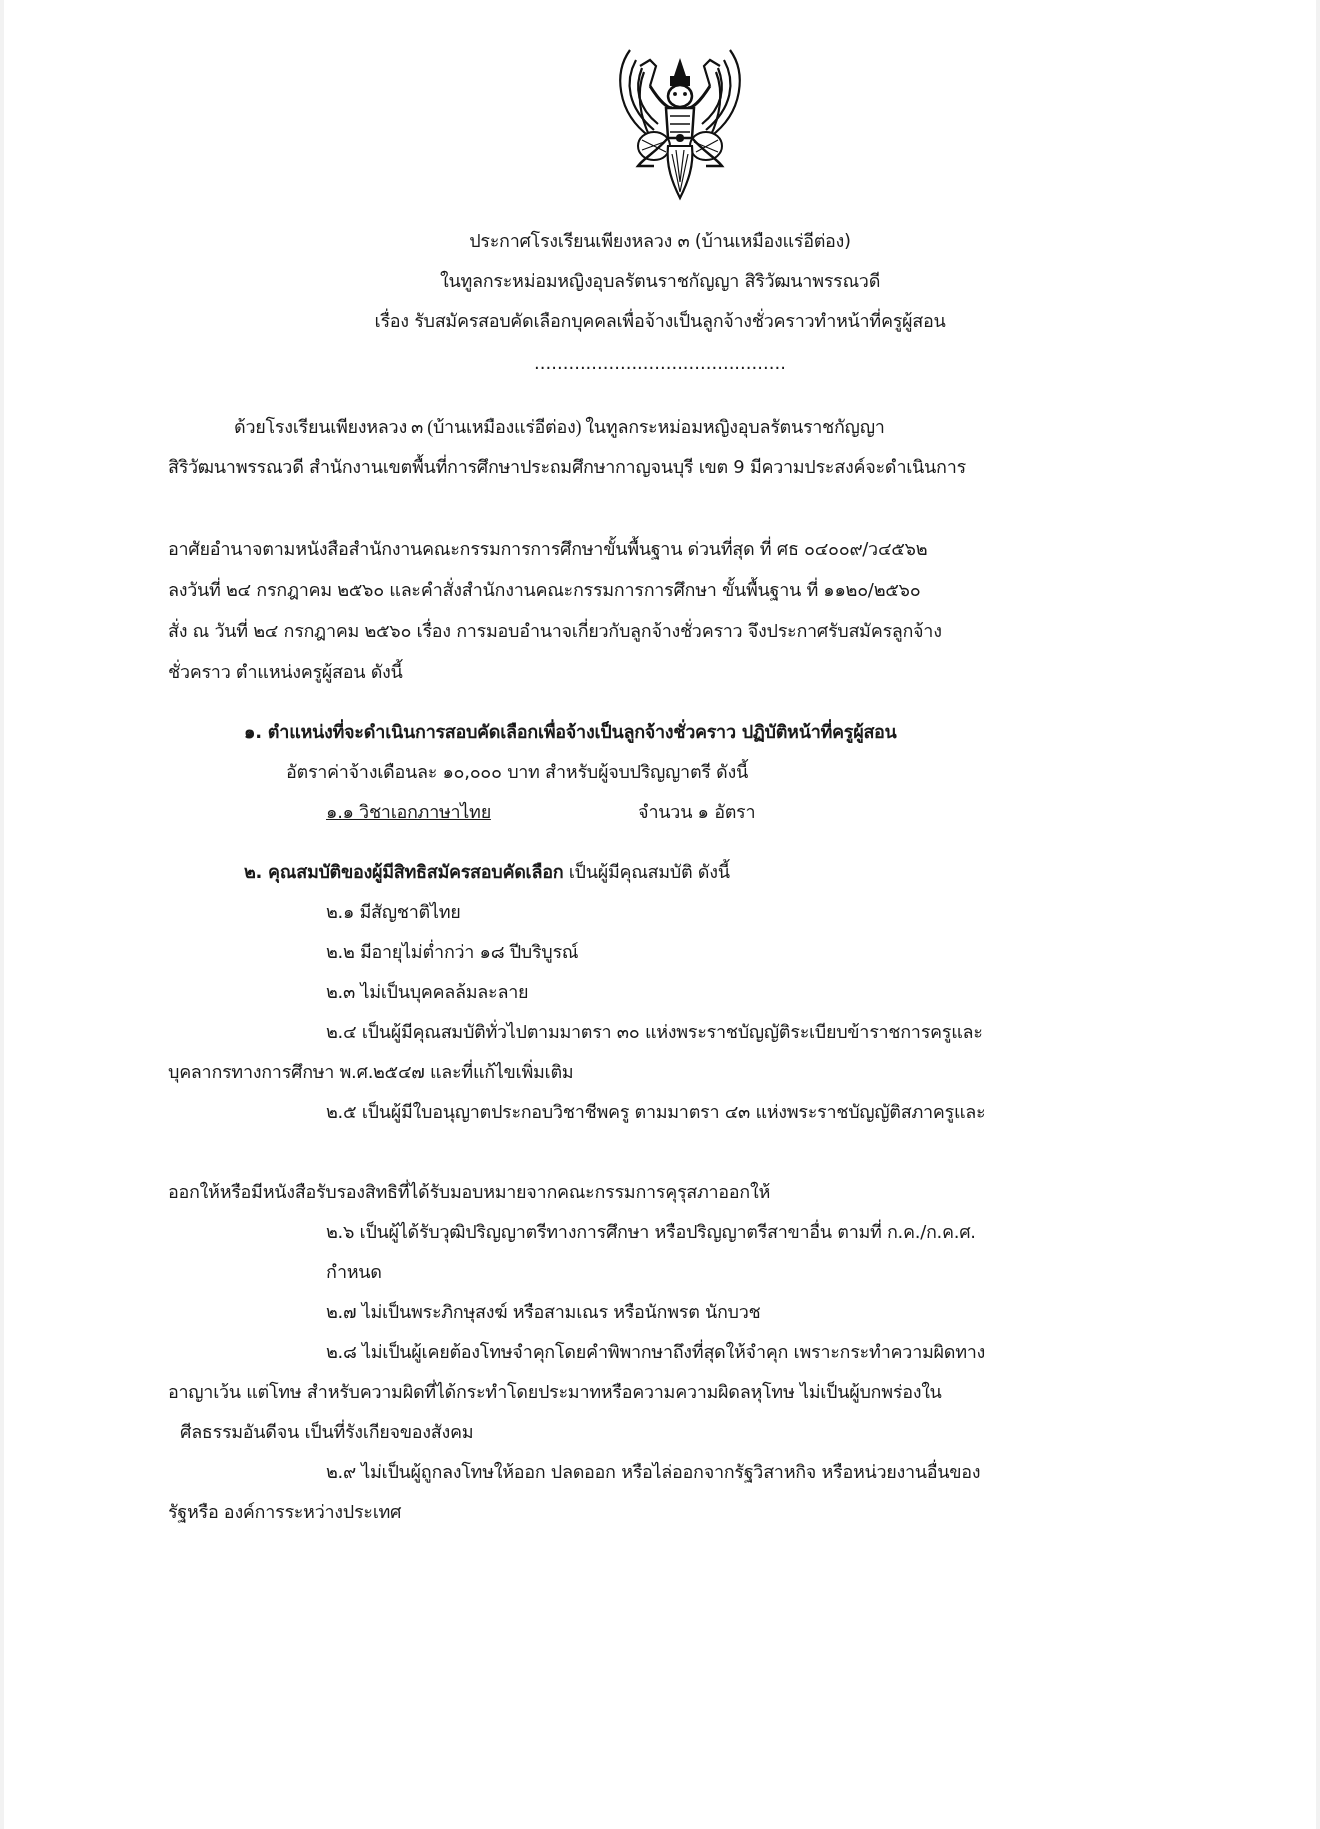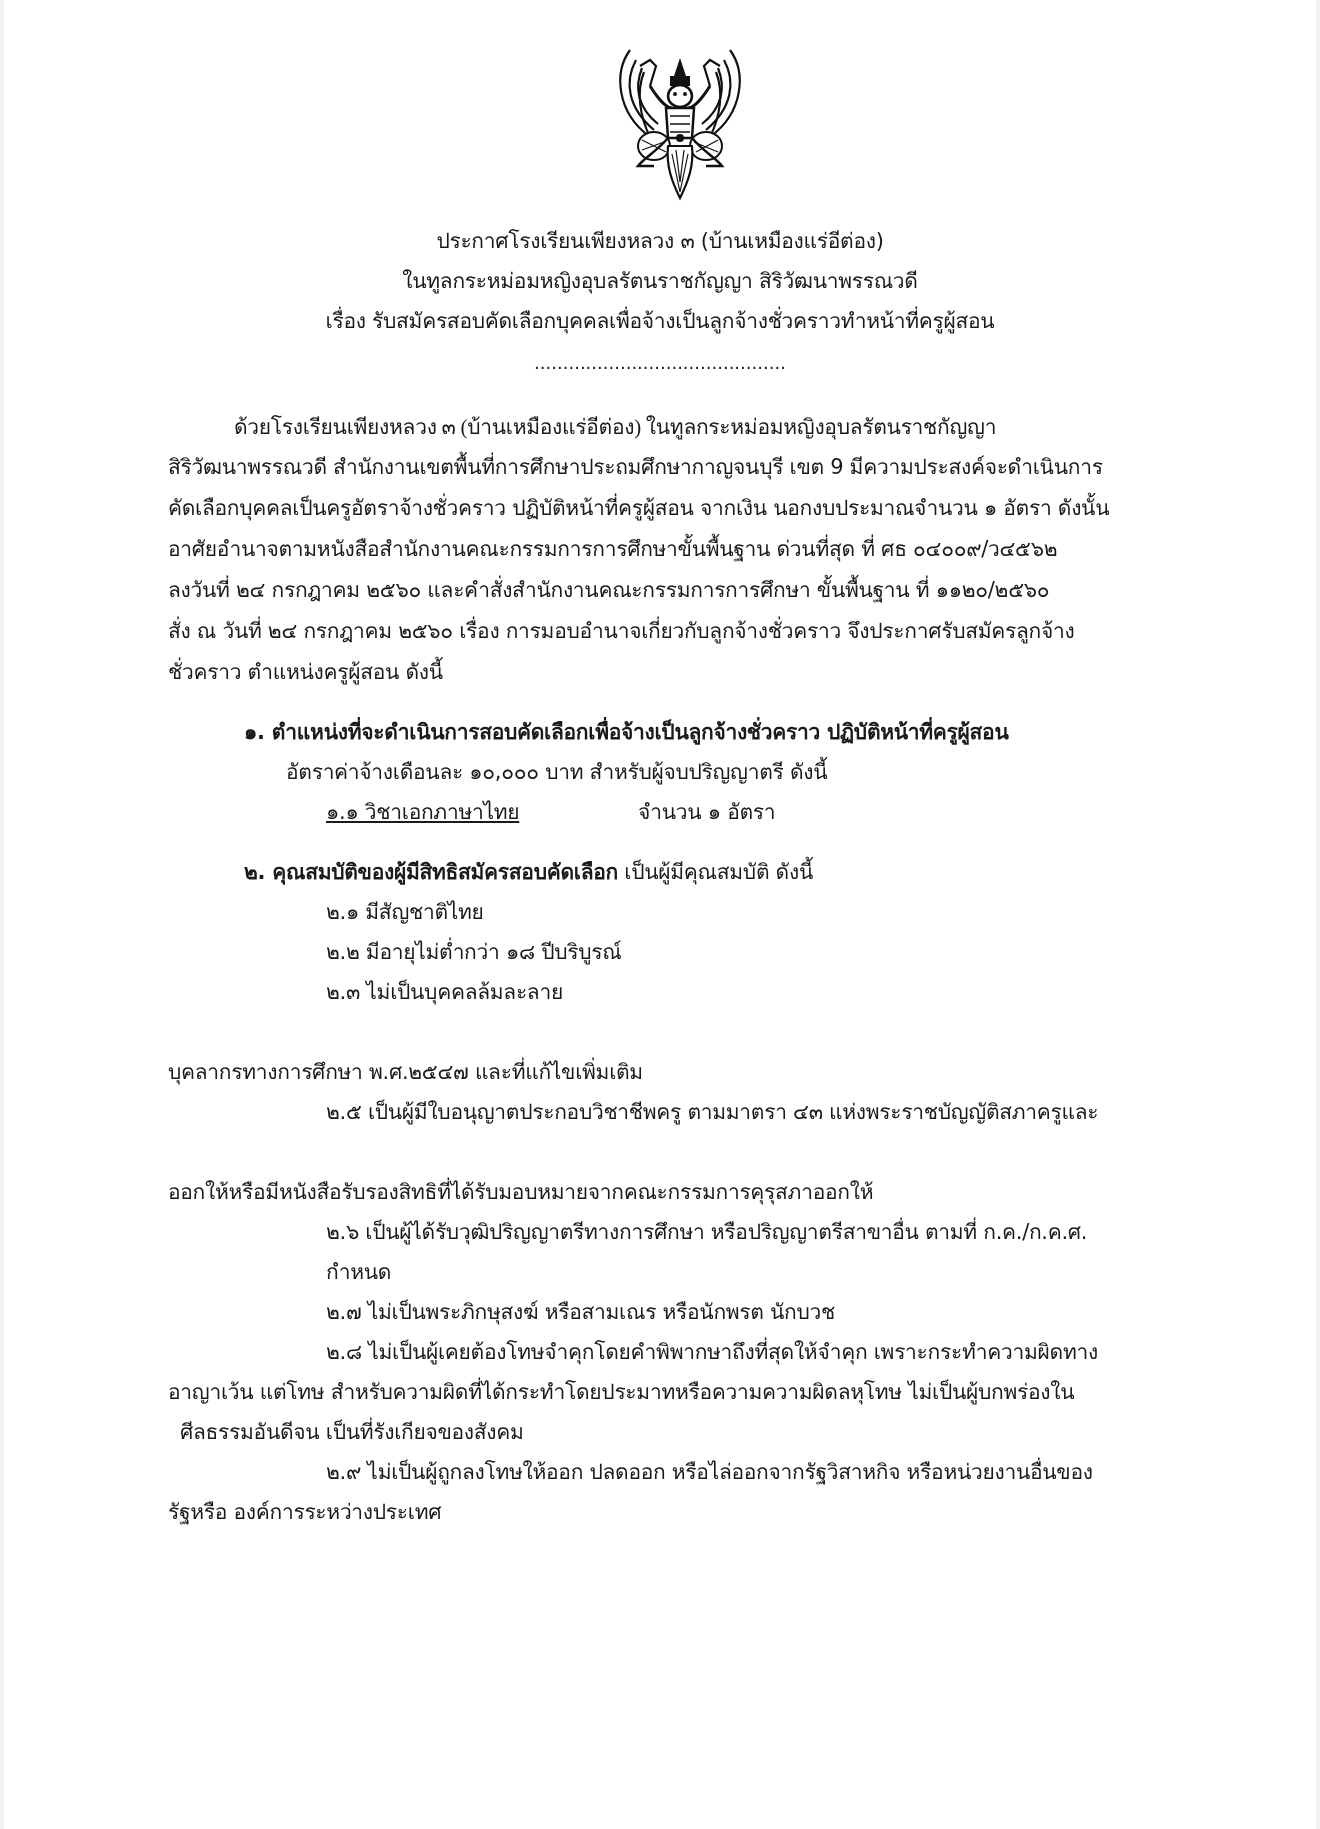--- a/index.html
+++ b/index.html
@@ -4,21 +4,21 @@
 <style>
   html, body { margin:0; padding:0; }
   body {
     width:1320px; height:1829px; background:#f2f2f2; position:relative; overflow:hidden;
     font-family: "DejaVu Sans", "Liberation Sans", sans-serif; color:#1a1a1a;
   }
   .page {
     position:absolute; left:4px; top:0; width:1312px; height:1829px; background:#ffffff;
   }
   .emblem { position:absolute; left:606px; top:42px; width:140px; height:160px; }
-  .line { position:absolute; white-space:nowrap; font-size:21px; line-height:30px; letter-spacing:-0.3px; }
+  .line { position:absolute; white-space:nowrap; font-size:18px; line-height:30px; letter-spacing:-0.3px; }
   .center { left:0; width:1312px; text-align:center; }
   .bold { font-weight:bold; }
   .dots { letter-spacing:0; font-size:18px; }
 </style>
 </head>
 <body>
 
 <div class="page">
 
   <svg class="emblem" viewBox="0 0 140 160">
@@ -59,38 +59,38 @@
     <circle cx="70" cy="96" r="4" fill="#111"></circle>
   </svg>
 
   <div class="line center" style="top:226px;">ประกาศโรงเรียนเพียงหลวง ๓ (บ้านเหมืองแร่อีต่อง)</div>
   <div class="line center" style="top:266px;">ในทูลกระหม่อมหญิงอุบลรัตนราชกัญญา สิริวัฒนาพรรณวดี</div>
   <div class="line center" style="top:306px;">เรื่อง  รับสมัครสอบคัดเลือกบุคคลเพื่อจ้างเป็นลูกจ้างชั่วคราวทำหน้าที่ครูผู้สอน</div>
   <div class="line center dots" style="top:348px;">............................................</div>
 
   <div class="line" style="left:230px; top:412px;font-family:Liberation Serif, serif;">ด้วยโรงเรียนเพียงหลวง ๓ (บ้านเหมืองแร่อีต่อง) ในทูลกระหม่อมหญิงอุบลรัตนราชกัญญา</div>
   <div class="line" style="left:164px; top:452px;">สิริวัฒนาพรรณวดี สำนักงานเขตพื้นที่การศึกษาประถมศึกษากาญจนบุรี เขต 9 มีความประสงค์จะดำเนินการ</div>
-  <div class="line" style="left:164px; top:493px;">คัดเลือกบุคคลเป็นครูอัตราจ้างชั่วคราว ปฏิบัติหน้าที่ครูผู้สอน จากเงิน นอกงบประมาณจำนวน ๑ อัตรา ดังนั้น</div>
   <div class="line" style="left:164px; top:534px;">อาศัยอำนาจตามหนังสือสำนักงานคณะกรรมการการศึกษาขั้นพื้นฐาน ด่วนที่สุด ที่ ศธ ๐๔๐๐๙/ว๔๕๖๒</div>
   <div class="line" style="left:164px; top:575px;">ลงวันที่ ๒๔ กรกฎาคม ๒๕๖๐ และคำสั่งสำนักงานคณะกรรมการการศึกษา ขั้นพื้นฐาน ที่ ๑๑๒๐/๒๕๖๐</div>
   <div class="line" style="left:164px; top:616px;">สั่ง ณ วันที่ ๒๔ กรกฎาคม ๒๕๖๐ เรื่อง การมอบอำนาจเกี่ยวกับลูกจ้างชั่วคราว จึงประกาศรับสมัครลูกจ้าง</div>
   <div class="line" style="left:164px; top:657px;">ชั่วคราว ตำแหน่งครูผู้สอน ดังนี้</div>
 
   <div class="line bold" style="left:240px; top:717px;">๑.  ตำแหน่งที่จะดำเนินการสอบคัดเลือกเพื่อจ้างเป็นลูกจ้างชั่วคราว ปฏิบัติหน้าที่ครูผู้สอน</div>
   <div class="line" style="left:282px; top:757px;">อัตราค่าจ้างเดือนละ  ๑๐,๐๐๐ บาท  สำหรับผู้จบปริญญาตรี  ดังนี้</div>
   <div class="line" style="left:322px; top:797px;text-decoration:underline;">๑.๑ วิชาเอกภาษาไทย</div>
   <div class="line" style="left:634px; top:797px;">จำนวน  ๑  อัตรา</div>
 
   <div class="line" style="left:240px; top:857px;">
     <span class="bold">๒.  คุณสมบัติของผู้มีสิทธิสมัครสอบคัดเลือก</span>
     <span>เป็นผู้มีคุณสมบัติ  ดังนี้</span>
   </div>
   <div class="line" style="left:322px; top:897px;text-align:center;">๒.๑ มีสัญชาติไทย</div>
   <div class="line" style="left:322px; top:937px;">๒.๒ มีอายุไม่ต่ำกว่า ๑๘ ปีบริบูรณ์</div>
   <div class="line" style="left:322px; top:977px;">๒.๓ ไม่เป็นบุคคลล้มละลาย</div>
+  <div class="line" style="left:322px; top:1017px;">๒.๔ เป็นผู้มีคุณสมบัติทั่วไปตามมาตรา ๓๐ แห่งพระราชบัญญัติระเบียบข้าราชการครูและ</div>
   <div class="line" style="left:164px; top:1057px;">บุคลากรทางการศึกษา พ.ศ.๒๕๔๗ และที่แก้ไขเพิ่มเติม</div>
   <div class="line" style="left:322px; top:1097px;">๒.๕ เป็นผู้มีใบอนุญาตประกอบวิชาชีพครู ตามมาตรา ๔๓ แห่งพระราชบัญญัติสภาครูและ</div>
   <div class="line" style="left:164px; top:1177px;">ออกให้หรือมีหนังสือรับรองสิทธิที่ได้รับมอบหมายจากคณะกรรมการคุรุสภาออกให้</div>
   <div class="line" style="left:322px; top:1217px;">๒.๖ เป็นผู้ได้รับวุฒิปริญญาตรีทางการศึกษา หรือปริญญาตรีสาขาอื่น ตามที่ ก.ค./ก.ค.ศ.</div>
   <div class="line" style="left:322px; top:1257px;">กำหนด</div>
   <div class="line" style="left:322px; top:1297px;">๒.๗ ไม่เป็นพระภิกษุสงฆ์ หรือสามเณร หรือนักพรต นักบวช</div>
   <div class="line" style="left:322px; top:1337px;">๒.๘ ไม่เป็นผู้เคยต้องโทษจำคุกโดยคำพิพากษาถึงที่สุดให้จำคุก เพราะกระทำความผิดทาง</div>
   <div class="line" style="left:164px; top:1377px;">อาญาเว้น แต่โทษ สำหรับความผิดที่ได้กระทำโดยประมาทหรือความความผิดลหุโทษ ไม่เป็นผู้บกพร่องใน</div>
   <div class="line" style="left:176px; top:1417px;">ศีลธรรมอันดีจน เป็นที่รังเกียจของสังคม</div>
   <div class="line" style="left:322px; top:1457px;">๒.๙ ไม่เป็นผู้ถูกลงโทษให้ออก ปลดออก หรือไล่ออกจากรัฐวิสาหกิจ หรือหน่วยงานอื่นของ</div>

